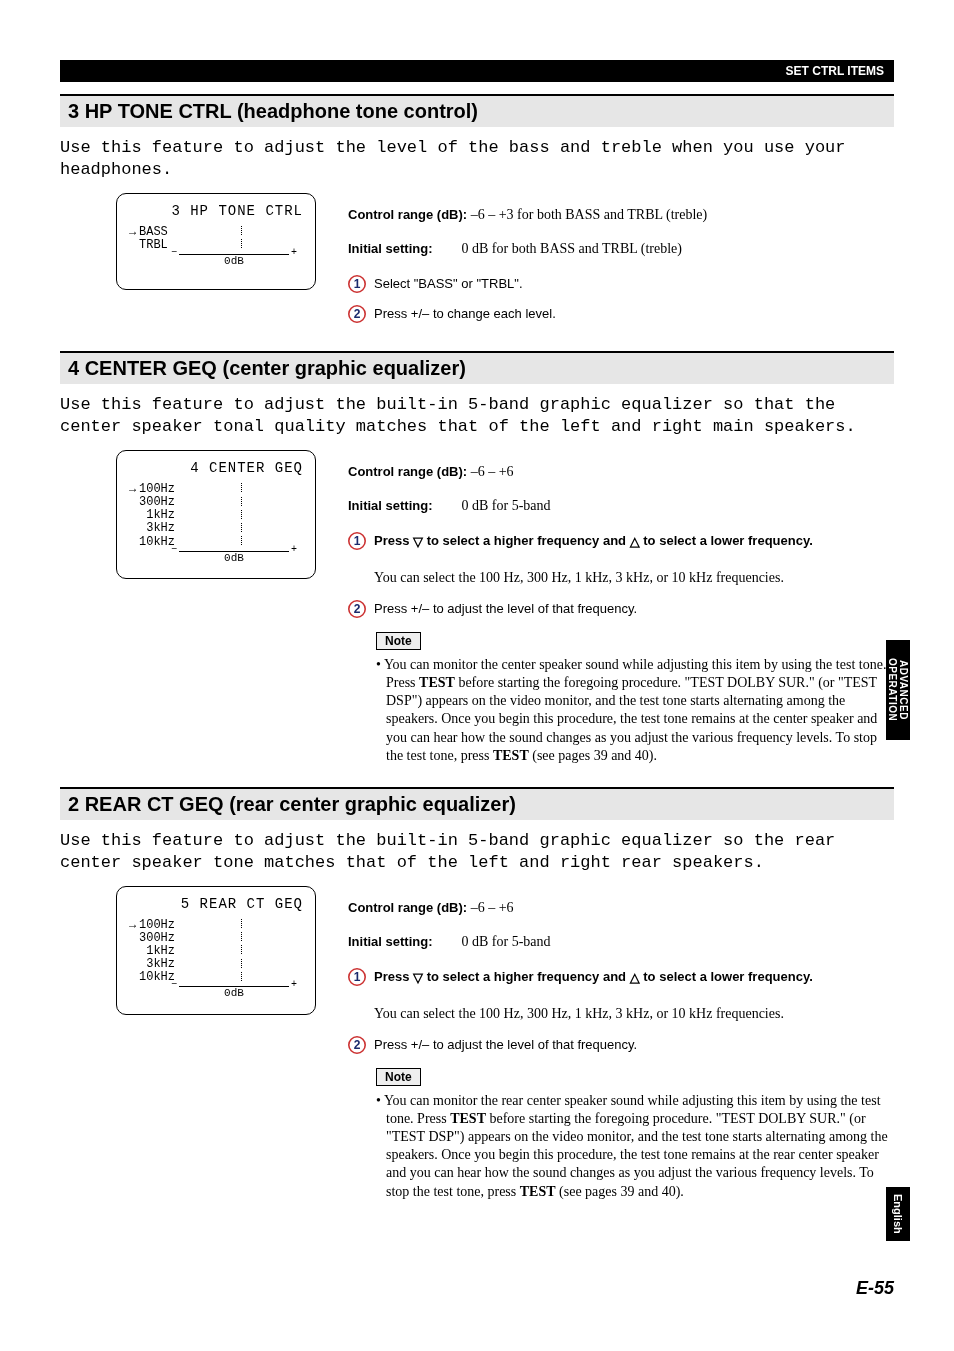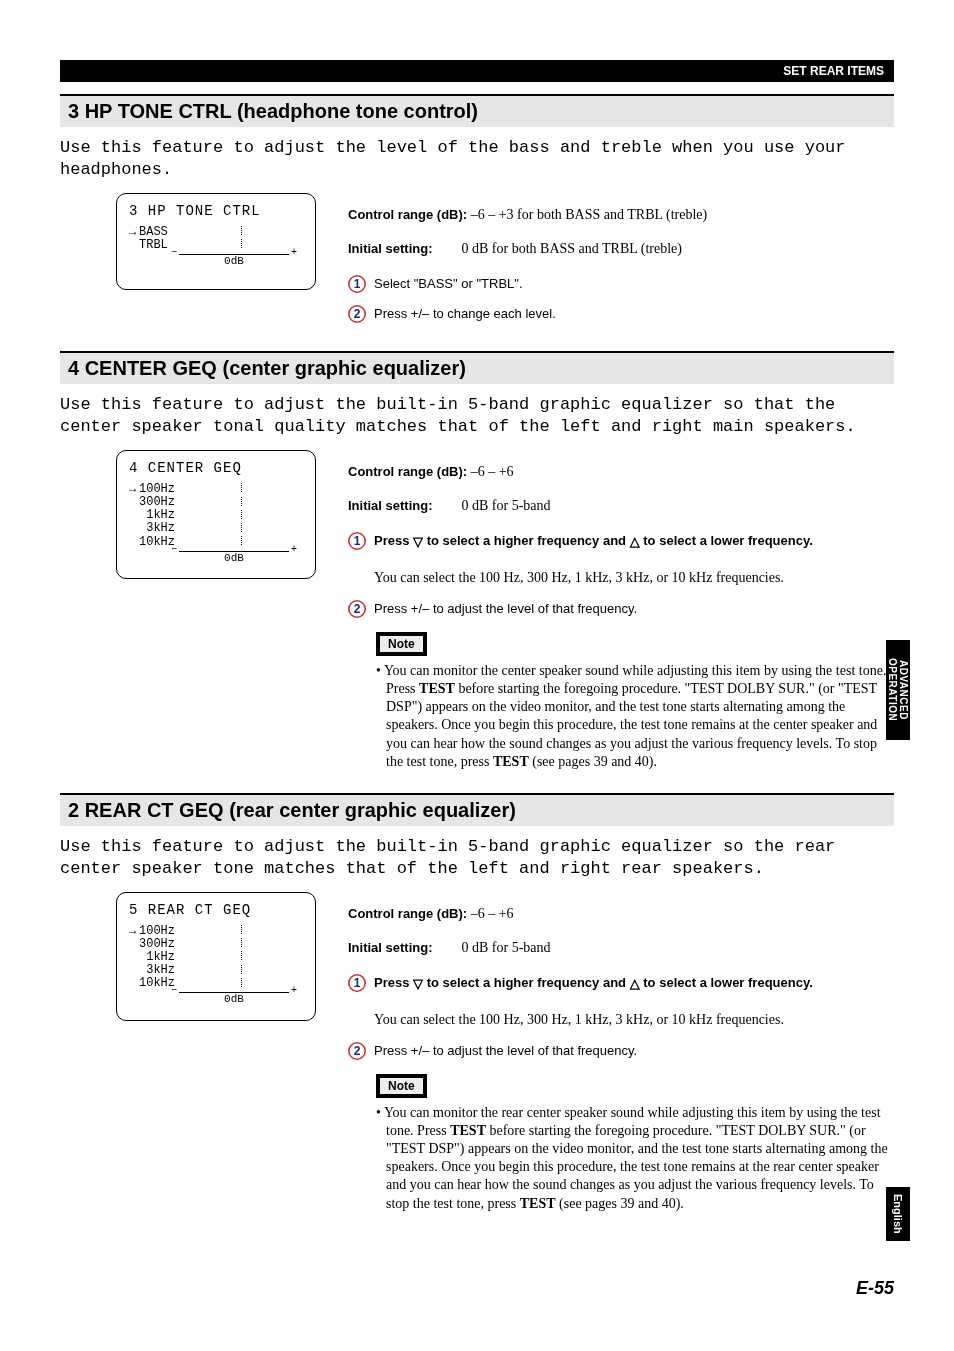--- a/index.html
+++ b/index.html
@@ -68,21 +68,21 @@
     font-size: 12px;
     line-height: 1.1;
     box-sizing: border-box;
     margin-left: 56px;
     margin-top: 4px;
     position: relative;
     font-stretch: condensed;
     letter-spacing: 0px;
   }
   .lcd .title {
-    text-align: left;
+    text-align: right;
     font-size: 14px;
     letter-spacing: 1px;
     margin-bottom: 6px;
     font-family: "Courier New", monospace;
     white-space: pre;
   }
   .lcd-row { display: flex; align-items: center; white-space: pre; }
   .lcd-arrow { width: 10px; }
   .lcd-label { width: 40px; }
   .lcd-graph { flex: 1; position: relative; height: 10px; }
@@ -143,21 +143,21 @@
     flex: 0 0 18px;
     position: relative;
   }
   .step-num svg { width: 18px; height: 18px; display: block; }
   .step-body { flex: 1; }
   .step-body .bold { font-weight: bold; }
   .step-body .norm { font-family: "Times New Roman", serif; font-weight: normal; font-size: 14px; display: block; margin-top: 18px; }
 
   .note-label {
     display: inline-block;
-    border: 4px solid #000000;
+    border: 1px solid #000000;
     background: #eee;
     font-family: Arial, Helvetica, sans-serif;
     font-weight: bold;
     font-size: 12px;
     padding: 1px 8px;
     margin-top: 14px;
     margin-left: 28px;
   }
   .note-body {
     font-size: 14px;
@@ -215,21 +215,21 @@
     font-size: 18px;
   }
   .sv { display: inline-block; vertical-align: -1px; }
 </style>
 </head>
 <body>
 
 <div class="page">
 
   <div class="black-bar">
-    <span>SET REAR ITEMS</span>
+    <span>SET CTRL ITEMS</span>
   </div>
 
   <h2 class="section-heading section1">3 HP TONE CTRL (headphone tone control)</h2>
   <p class="intro">Use this feature to adjust the level of the bass and treble when you use your headphones.</p>
 
   <div class="row">
     <div class="lcd">
       <div class="title">3 HP TONE CTRL</div>
       <div class="lcd-row"><span class="lcd-arrow">→</span><span class="lcd-label">BASS</span><span class="lcd-graph"></span></div>
       <div class="lcd-row"><span class="lcd-arrow"> </span><span class="lcd-label">TRBL</span><span class="lcd-graph"></span></div>

